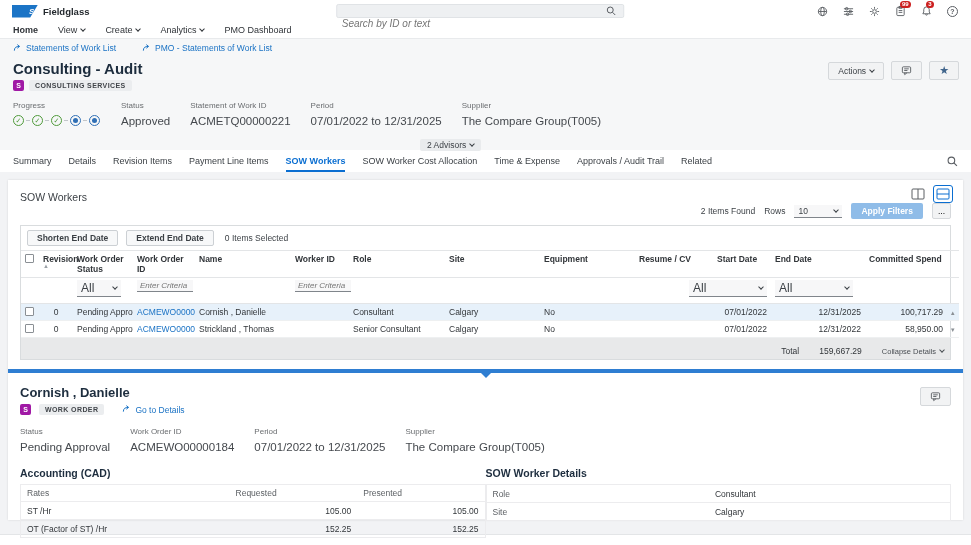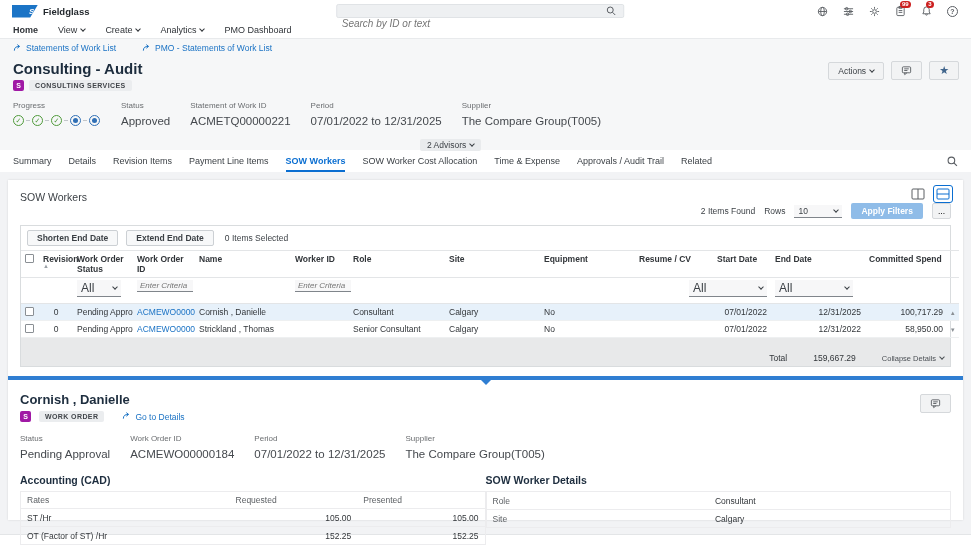--- a/index.html
+++ b/index.html
@@ -112,22 +112,22 @@
     font-style:italic; color:#6a6d70; padding:1px 3px; outline:none; font-family:inherit;}
   tbody td{padding:2.5px 4px; color:#32363a; border-bottom:1px solid #eef0f1; white-space:nowrap; overflow:hidden;}
   tr.datarow{cursor:pointer;}
   tr.sel td{background:var(--selected-row);}
   td.center{text-align:center;}
   a.link{color:var(--link); text-decoration:none; cursor:pointer;}
   .cb{display:inline-block; width:9px; height:9px; border:1px solid #8a8f94; border-radius:1px; background:#fff; cursor:pointer;}
   .sortmark{display:block; font-size:6px; color:#9aa0a6; line-height:4px;}
   .scrollar{font-size:7px; color:#8a8f94; cursor:pointer; line-height:1;}
 
-  .totalrow{background:#e8e9ea; display:flex; justify-content:flex-end; align-items:center; gap:26px;
-    font-size:8.5px; padding:15px 6px 3px; color:#32363a;}
+  .totalrow{background:#e8e9ea; display:flex; justify-content:flex-end; align-items:center; gap:20px;
+    font-size:8.5px; padding:8px 6px 3px; color:#32363a;}
   .collapse{font-size:7.5px; color:#4a4f54; display:flex; align-items:center; cursor:pointer;}
 
   .splitter{position:relative; height:4px; background:var(--splitter-blue); margin:9px -12px 0;}
   .splitter::after{content:""; position:absolute; left:50%; top:4px; transform:translateX(-50%);
     border-left:5px solid transparent; border-right:5px solid transparent; border-top:5px solid var(--splitter-blue);}
 
   
   .detail{margin-top:12px; position:relative;}
   .dname{font-size:13px; font-weight:bold; color:#1d2d3e;}
   .dtagrow{display:flex; align-items:center; gap:8px; margin-top:4px;}

